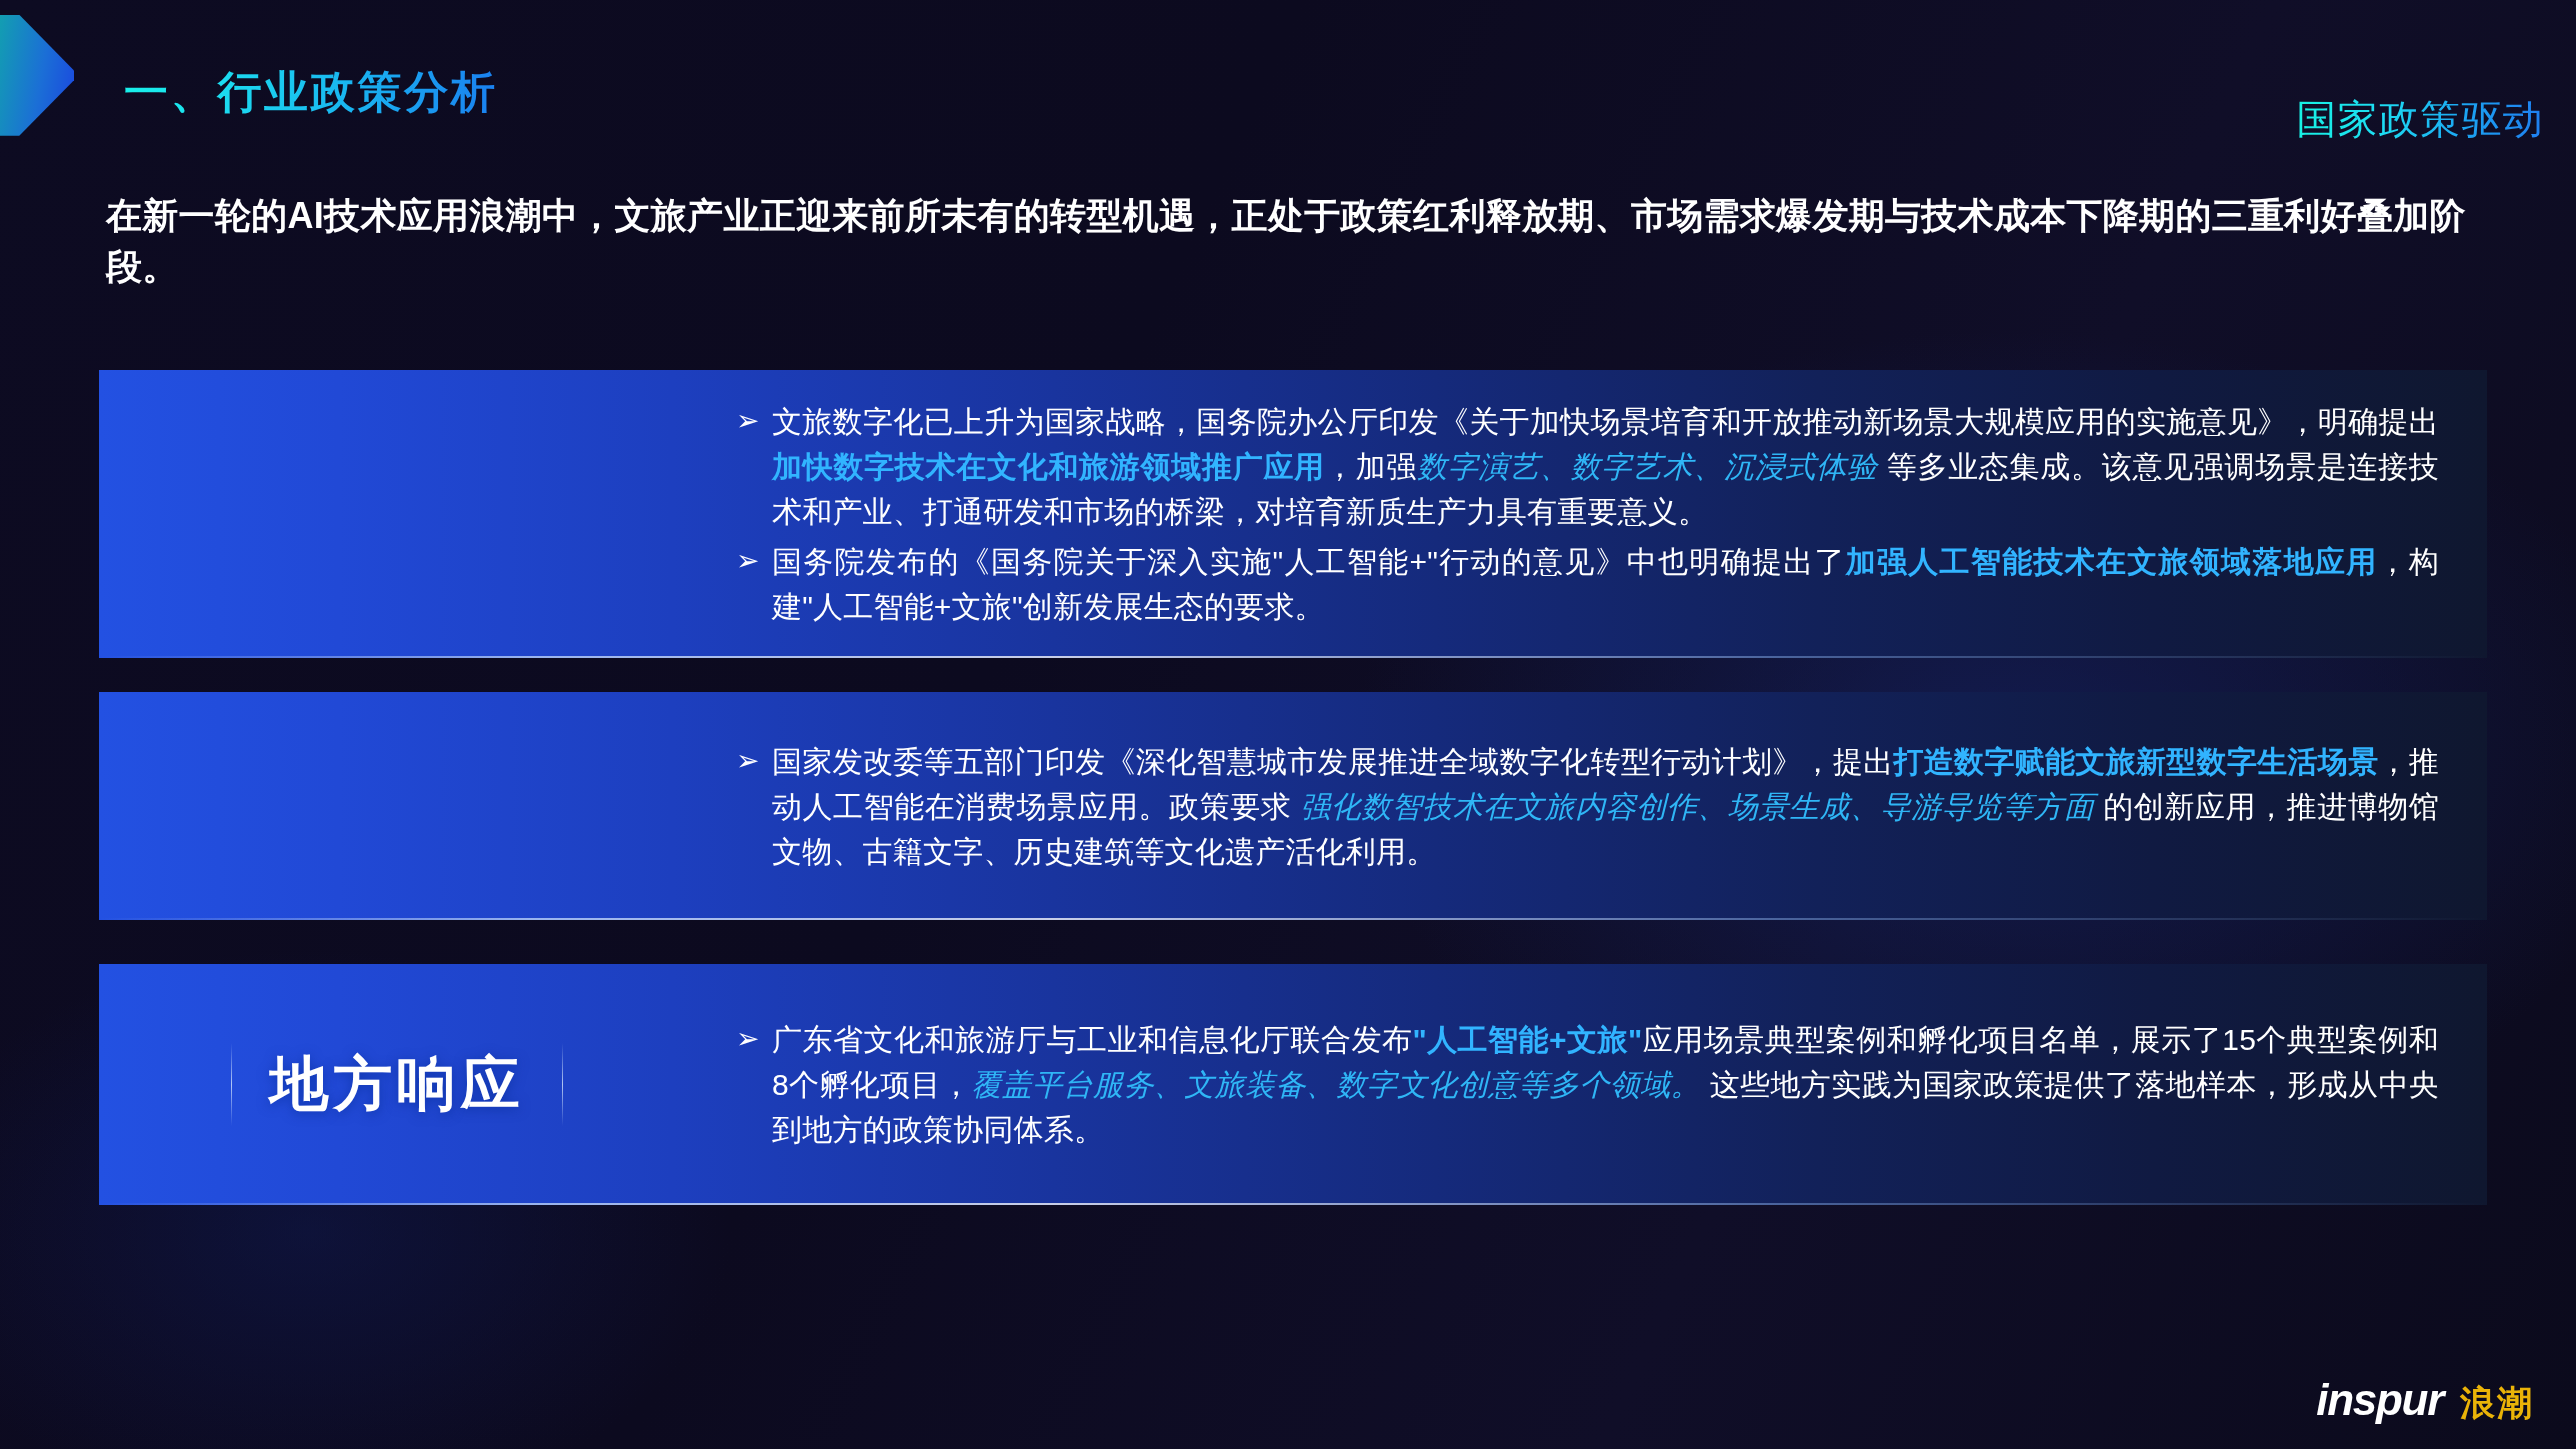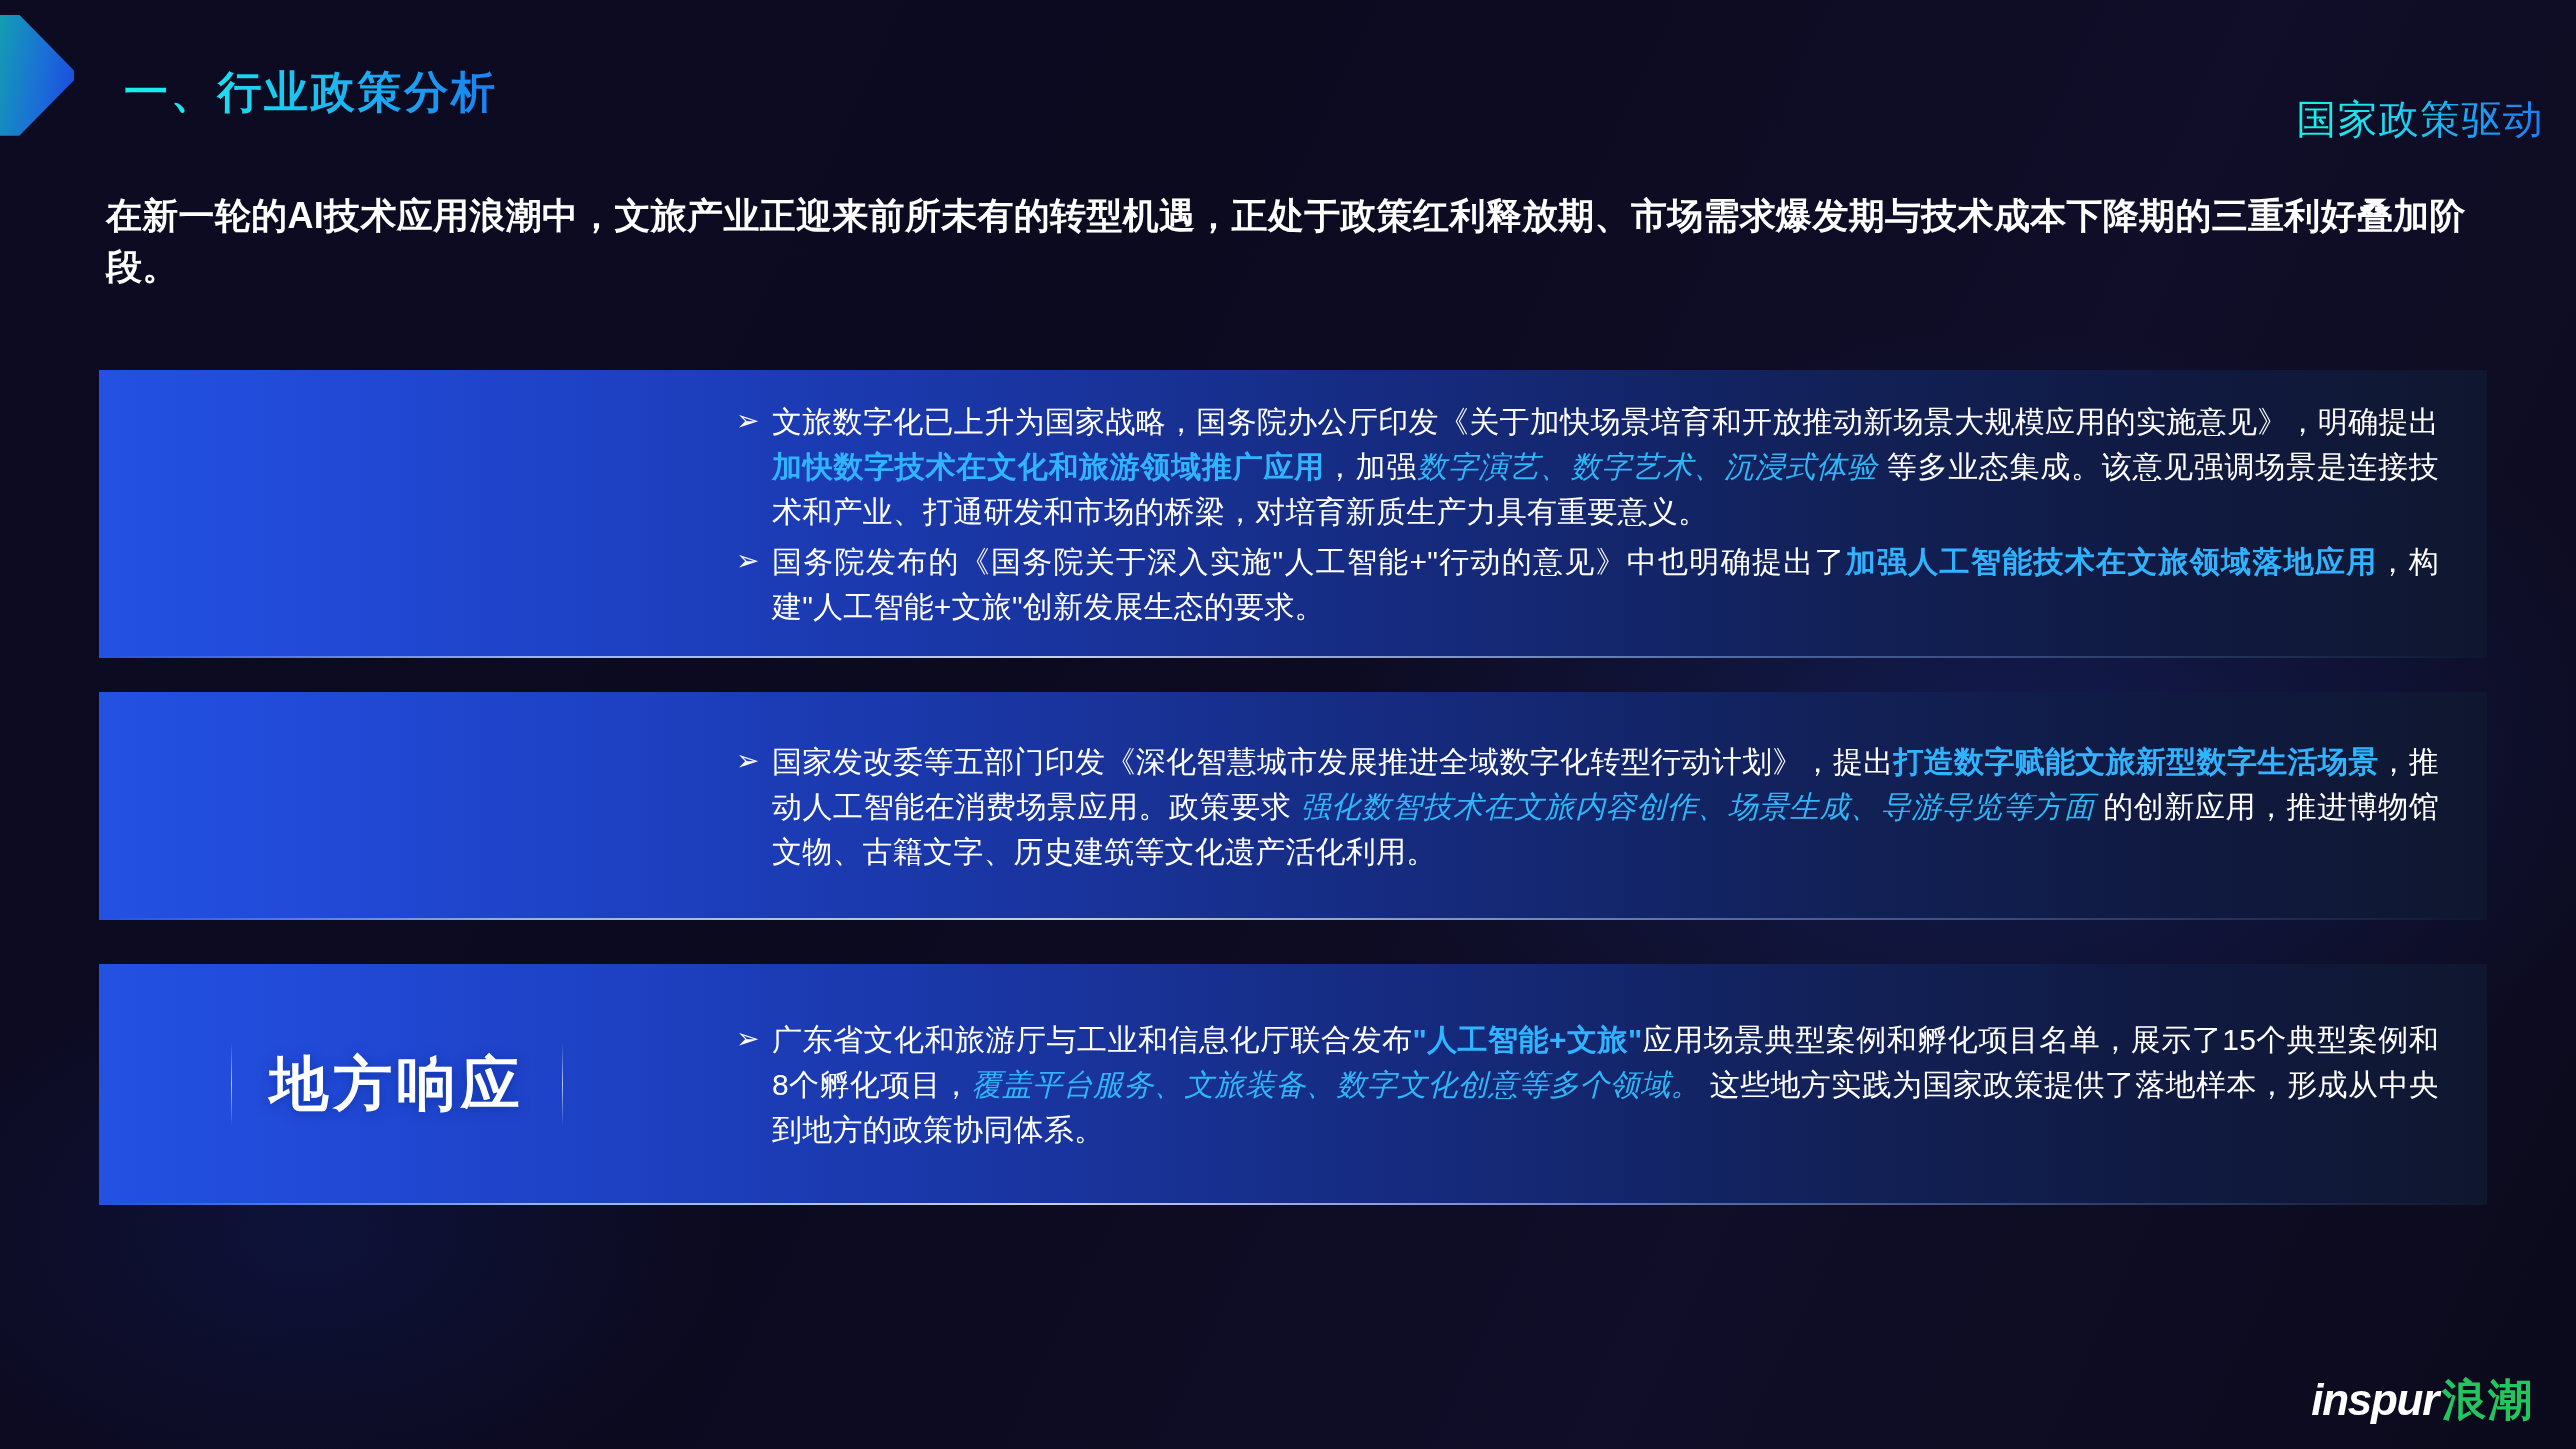--- a/index.html
+++ b/index.html
@@ -99,21 +99,21 @@
   
   .logo{
     position:absolute; right:42px; bottom:27px;
     display:flex; align-items:baseline; gap:4px;
   }
   .logo .en{
     color:#ffffff; font-size:44px; font-weight:700; font-style:italic;
     letter-spacing:-1.3px; line-height:1;
   }
   .logo .cn{
-    color:#22c55e; font-size:44px; font-weight:700; letter-spacing:2px; line-height:1;
+    color:#eab308; font-size:35px; font-weight:700; letter-spacing:2px; line-height:1;margin-left:13px;
   }
 </style>
 </head>
 <body>
 
 <div class="chevron"></div>
 
 <div class="page-title">一、行业政策分析</div>
 <div class="page-kicker">国家政策驱动</div>
 <div class="lede">在新一轮的AI技术应用浪潮中，文旅产业正迎来前所未有的转型机遇，正处于政策红利释放期、市场需求爆发期与技术成本下降期的三重利好叠加阶段。</div>

